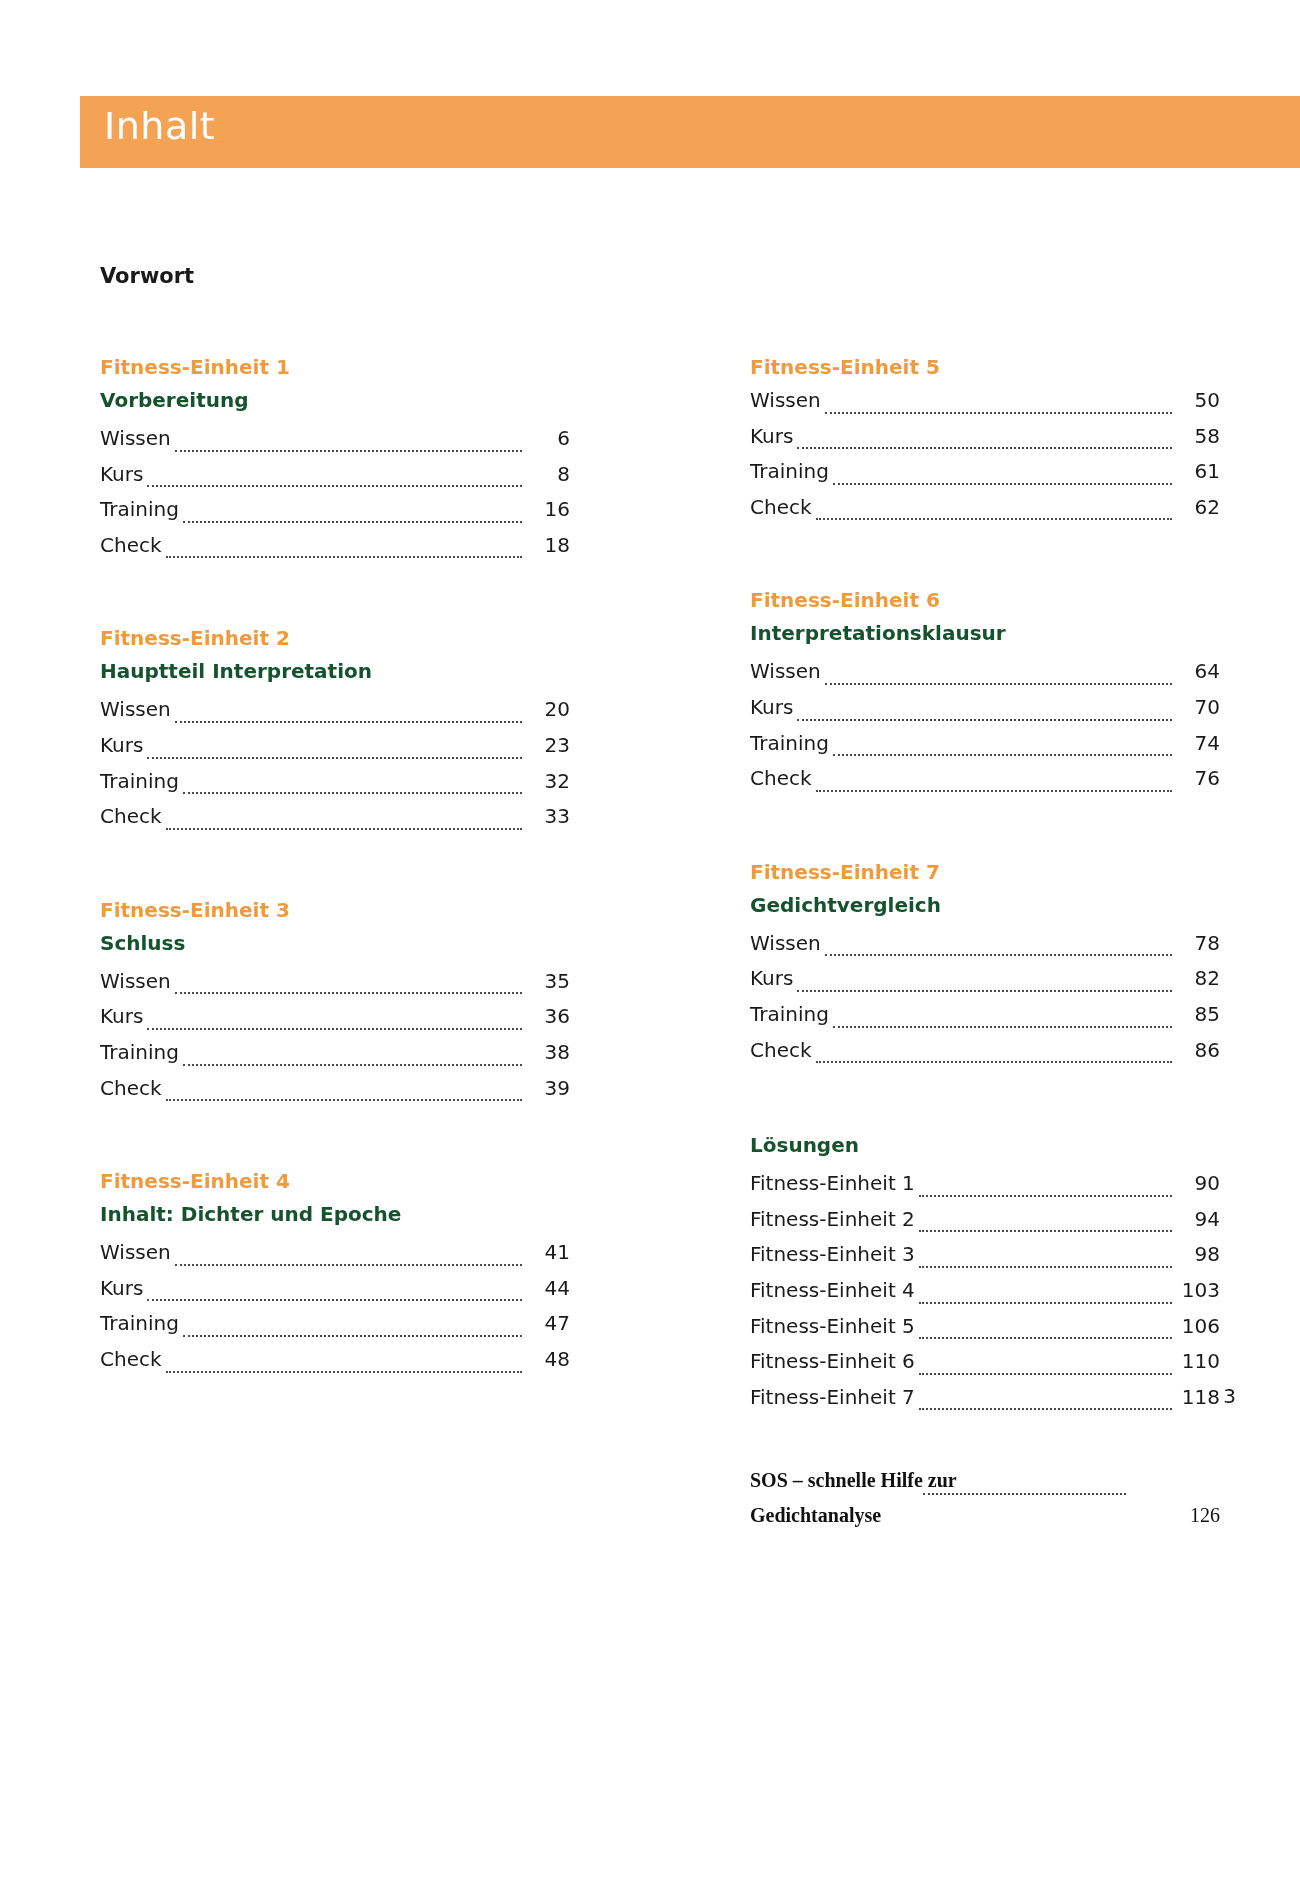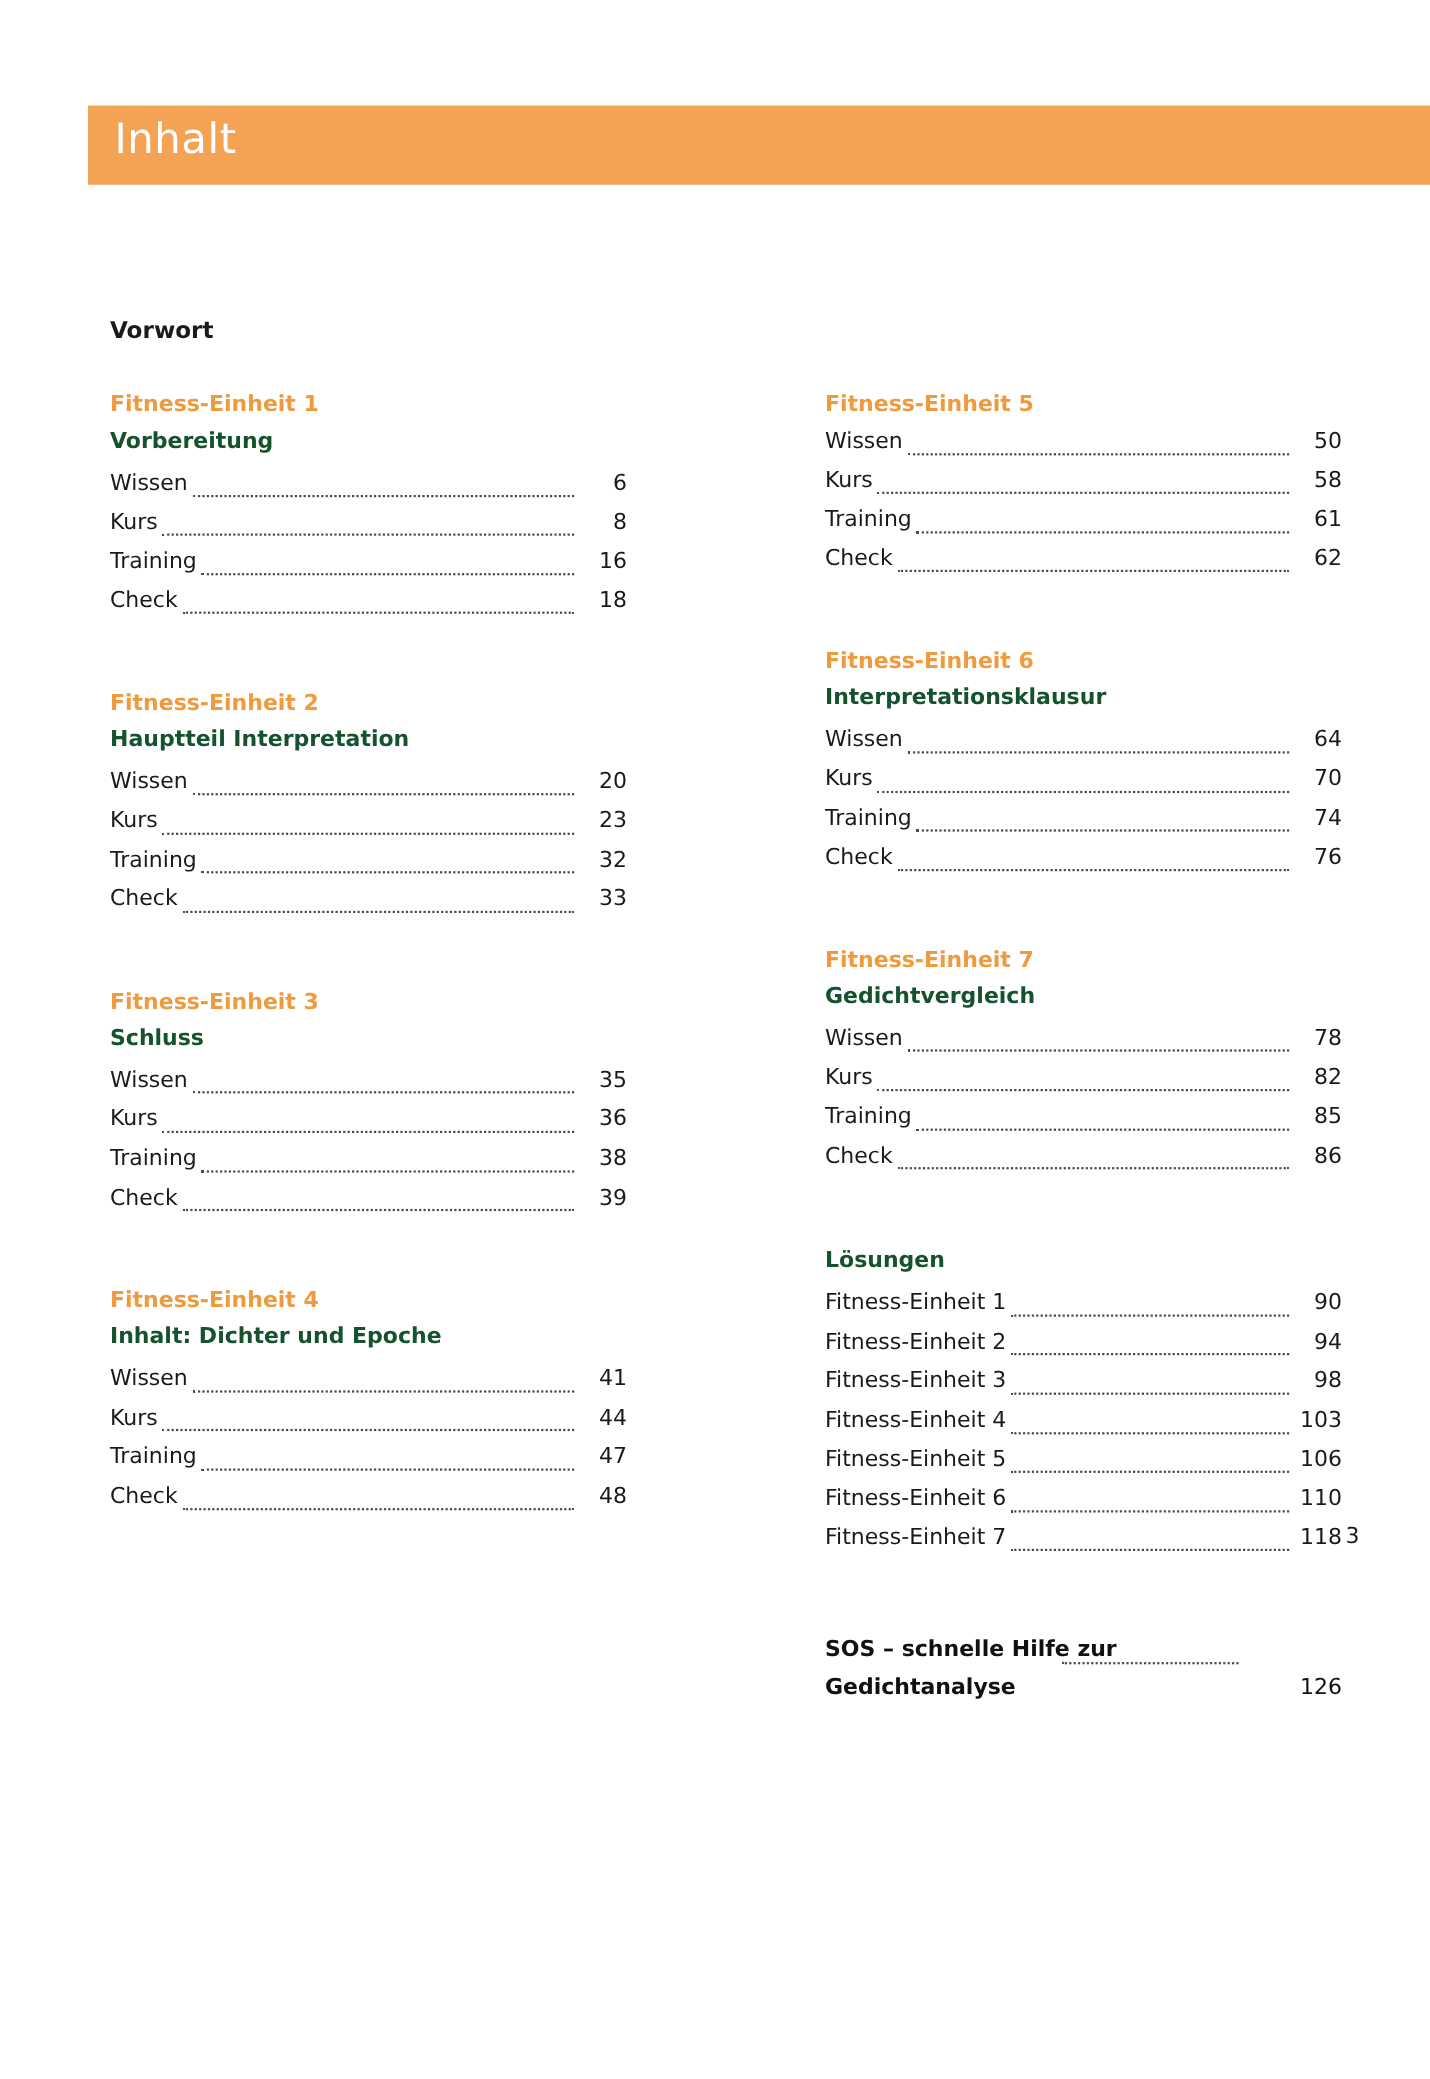--- a/index.html
+++ b/index.html
@@ -47,21 +47,21 @@
     position: absolute;
     left: 0;
     top: 0;
     width: 1300px;
     height: 1480px;
   }
 
   .vorwort {
     position: absolute;
     left: 100px;
-    top: 288px;
+    top: 264px;
     font-size: 21px;
     font-weight: bold;
     color: #1a1a1a;
   }
 
   .columns {
     position: absolute;
     left: 0;
     top: 352px;
     width: 1300px;
@@ -113,21 +113,22 @@
   .toc-row .pg {
     white-space: nowrap;
     text-align: right;
     width: 42px;
   }
 
   
   .solutions .toc-row { width: 470px; }
 
   .sos-block {
-    margin-top: 66px;
+    margin-top: 48px;
+    font-family: Liberation Serif, serif;
   }
   .sos-line1 {
     font-weight: bold;
     font-size: 20px;
     color: #111111;
     line-height: 1.75;
   }
   .sos-line2 {
     display: flex;
     align-items: flex-start;

